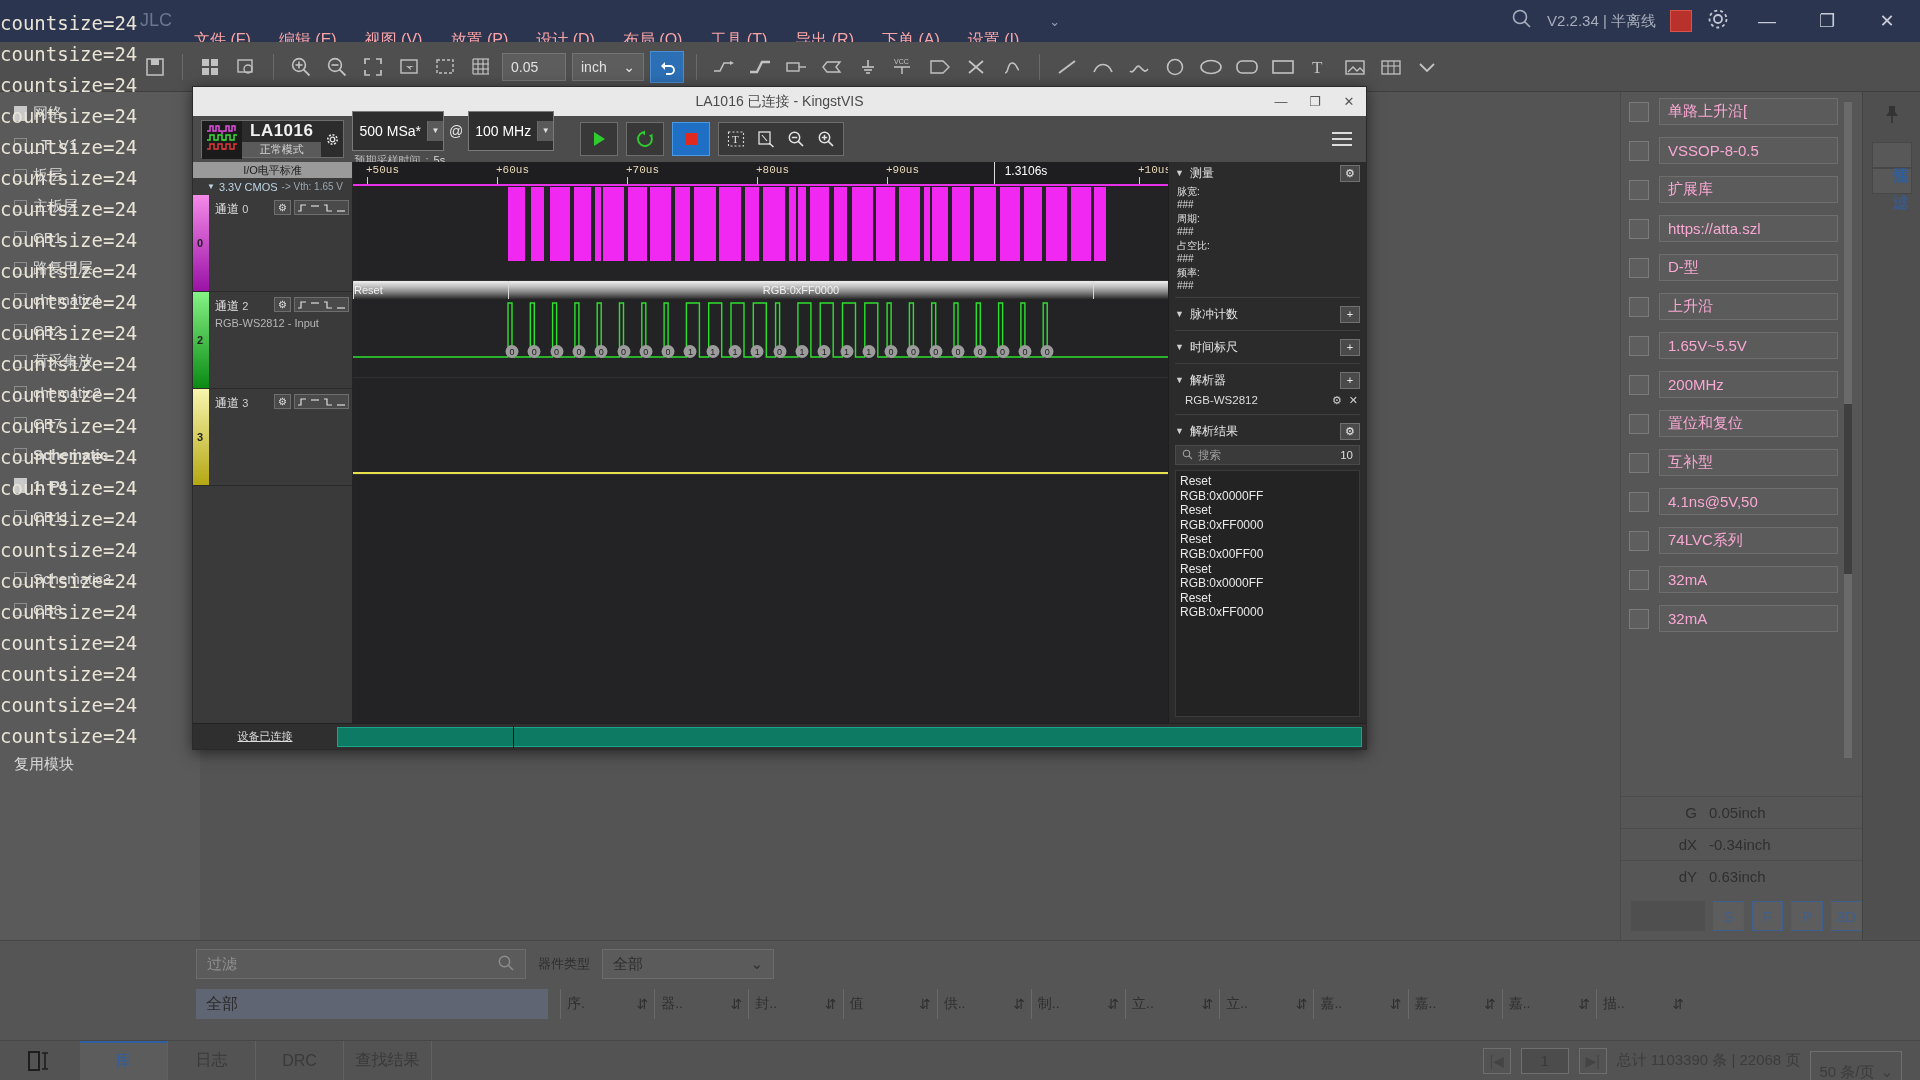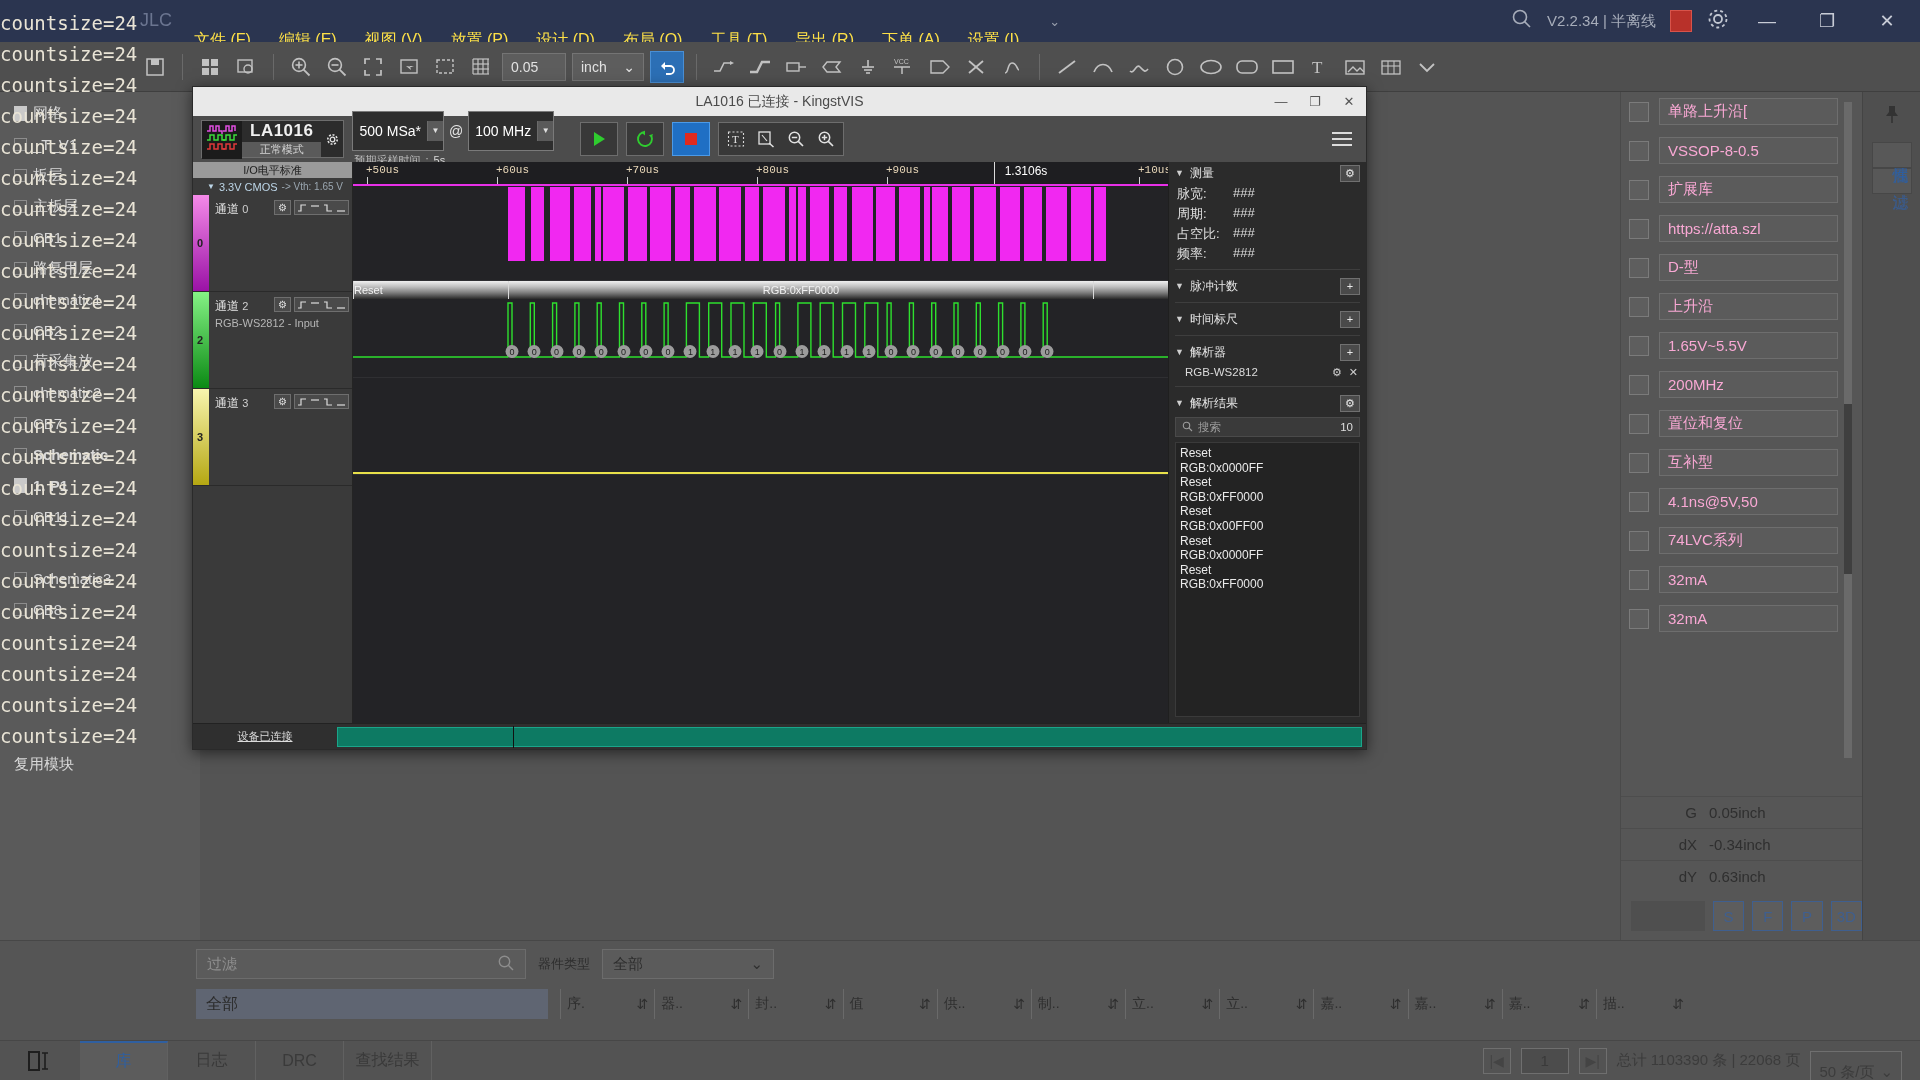--- a/index.html
+++ b/index.html
@@ -14,21 +14,21 @@
   
   .bg-app { position: absolute; inset: 0; background: #545454; }
 
   .bg-menubar {
     position: absolute; top: 0; left: 0; width: 1920px; height: 42px;
     background: #2b3550; display: flex; align-items: center;
   }
   .bg-logo { width: 40px; height: 28px; margin-left: 140px; position: relative; }
   .bg-logo svg { display:block; }
   .bg-menu-item {
-    color: #fde047; font-size: 16px; padding: 0 14px; line-height: 42px; white-space: nowrap; margin-top: 37px;
+    color: #fca5a5; font-size: 16px; padding: 0 14px; line-height: 42px; white-space: nowrap; margin-top: 37px;
   }
   .bg-menu-caret { color:#9aa0ad; font-size: 13px; padding: 0 16px; }
   .bg-right-tools { margin-left: auto; display:flex; align-items:center; gap: 14px; padding-right: 10px; }
   .bg-ver { color:#a7adba; font-size: 15px; }
   .bg-redbox { width: 22px; height: 22px; background:#b8312a; border:1px solid #d8534a; }
   .win-btn { width: 46px; height: 42px; display:flex; align-items:center; justify-content:center; color:#c8ccd6; font-size: 18px; }
   .win-btn.close { }
 
   .bg-toolbar {
     position: absolute; top: 42px; left: 0; width: 1920px; height: 50px;
@@ -174,21 +174,21 @@
   .bitwave { position:absolute; left:0; right:0; top:18px; height:62px; }
   .bitbubbles { position:absolute; left:0; right:0; top:64px; height:16px; }
   .bub { position:absolute; width:13px; height:13px; border-radius:50%; background:#9c9c9c; color:#1b1b1b;
          font-size:9px; display:flex; align-items:center; justify-content:center; transform:translateX(-50%); }
 
   .kv-right { width:198px; background:#2b2b2b; border-left:1px solid #1f1f1f; display:flex; flex-direction:column; }
   .sec-head { height:22px; display:flex; align-items:center; gap:6px; padding:0 6px; color:#e6e6e6; font-size:12px; }
   .sec-head .car { font-size:9px; color:#cfcfcf; }
   .sec-head .sp { margin-left:auto; }
   .minibtn { width:20px; height:17px; background:#4a4a4a; border:1px solid #707070; display:flex; align-items:center; justify-content:center; color:#e8e8e8; font-size:11px; }
-  .mrow { display:flex; font-size:13px; color:#e2e2e2; padding:1px 0 1px 8px; }
+  .mrow { display:flex; font-size:10px; color:#e2e2e2; padding:1px 0 1px 8px;flex-direction:column; }
   .mrow .k { width:56px; }
   .mrow .v { color:#dcdcdc; }
   .divider { height:1px; background:#3e3e3e; margin:5px 6px; }
   .decrow { display:flex; align-items:center; padding-left:16px; color:#dcdcdc; font-size:11.5px; height:18px; }
   .decrow .sp { margin-left:auto; display:flex; gap:7px; padding-right:8px; color:#cfcfcf; font-size:11px; }
   .searchbar { margin:3px 6px; height:20px; background:#3a3a3a; border:1px solid #4a4a4a; display:flex; align-items:center;
                gap:5px; padding:0 6px; color:#9d9d9d; font-size:11.5px; }
   .searchbar .cnt { margin-left:auto; color:#dedede; }
   .reslist { flex:1; margin:2px 6px 6px 6px; background:#232323; border:1px solid #3a3a3a; overflow:hidden; padding-top:3px; }
   .resitem { color:#eaeaea; font-size:12px; line-height:14.6px; padding-left:4px; white-space:nowrap; }

